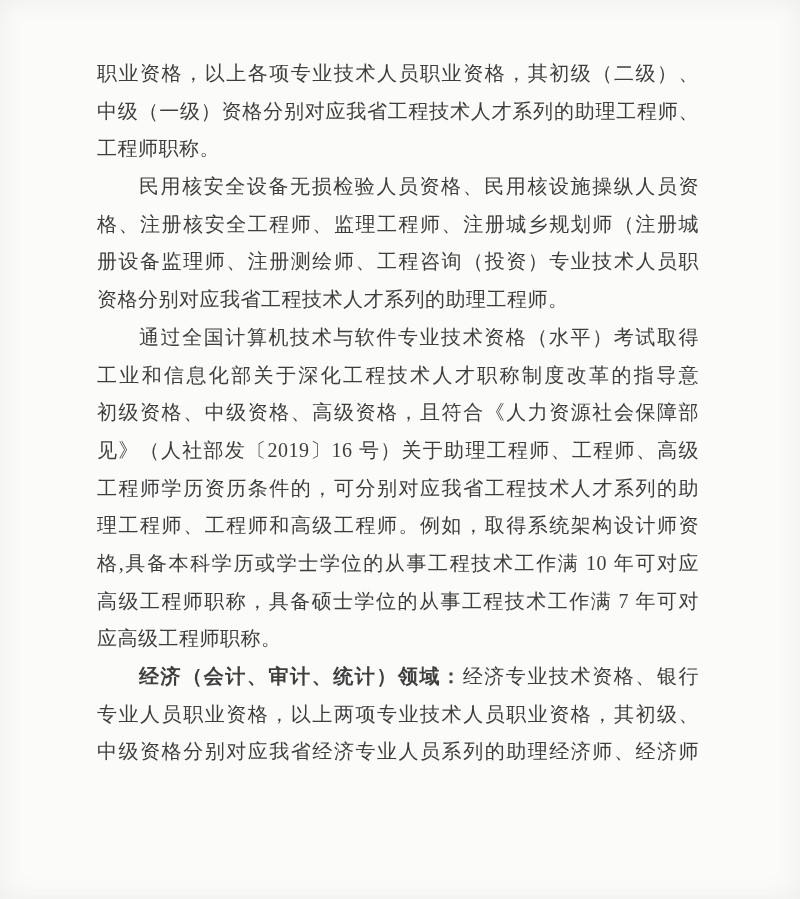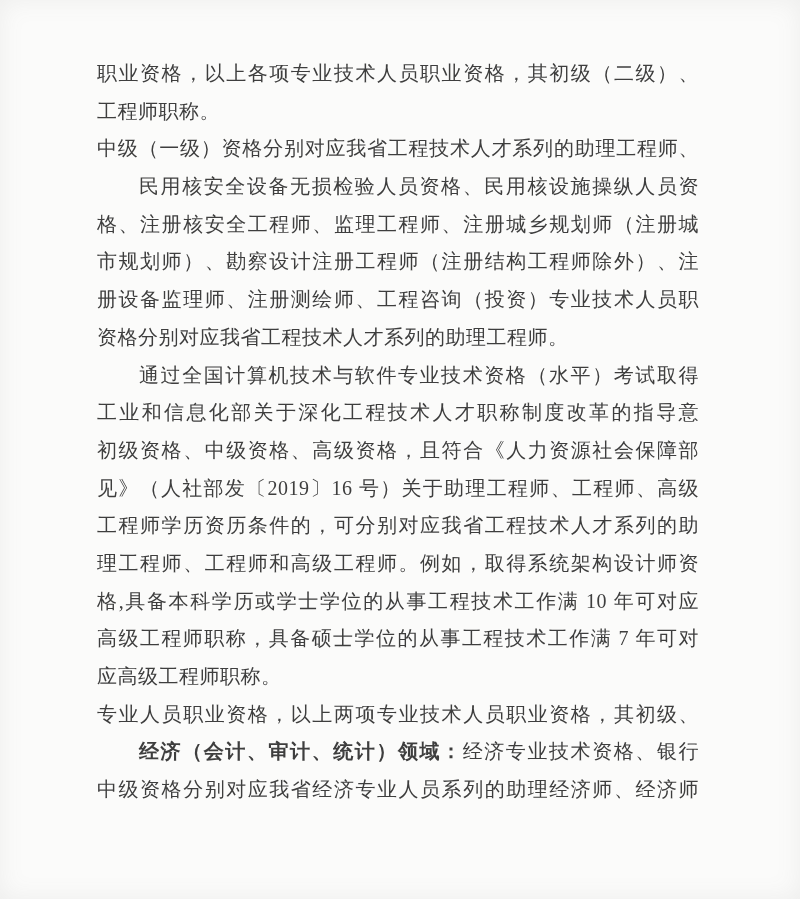--- a/index.html
+++ b/index.html
@@ -62,34 +62,33 @@
     color: var(--ink, #3e3e3e);
     letter-spacing: 2px;
   }
 </style>
 </head>
 <body style="--paper: #fbfbfa; --ink: #3e3e3e;">
 
 <div class="page">
   <div class="doc">
       <div class="line">职业资格，以上各项专业技术人员职业资格，其初级（二级）、</div>
+      <div class="line">中级（一级）资格分别对应我省工程技术人才系列的助理工程师、</div>
       <div class="line end">工程师职称。</div>
-      <div class="line">中级（一级）资格分别对应我省工程技术人才系列的助理工程师、</div>
       <div class="line indent">民用核安全设备无损检验人员资格、民用核设施操纵人员资</div>
       <div class="line">格、注册核安全工程师、监理工程师、注册城乡规划师（注册城</div>
-      <div class="line">市规划师）、勘察设计注册工程师（注册结构工程师除外）、注</div>
       <div class="line">册设备监理师、注册测绘师、工程咨询（投资）专业技术人员职</div>
       <div class="line end">资格分别对应我省工程技术人才系列的助理工程师。</div>
       <div class="line indent">通过全国计算机技术与软件专业技术资格（水平）考试取得</div>
       <div class="line">工业和信息化部关于深化工程技术人才职称制度改革的指导意</div>
       <div class="line">初级资格、中级资格、高级资格，且符合《人力资源社会保障部</div>
       <div class="line">见》（人社部发〔2019〕16 号）关于助理工程师、工程师、高级</div>
       <div class="line">工程师学历资历条件的，可分别对应我省工程技术人才系列的助</div>
       <div class="line">理工程师、工程师和高级工程师。例如，取得系统架构设计师资</div>
       <div class="line">格,具备本科学历或学士学位的从事工程技术工作满 10 年可对应</div>
       <div class="line">高级工程师职称，具备硕士学位的从事工程技术工作满 7 年可对</div>
       <div class="line end">应高级工程师职称。</div>
+      <div class="line indent"><span class="bold">经济（会计、审计、统计）领域：</span><span>经济专业技术资格、银行</span></div>
       <div class="line">专业人员职业资格，以上两项专业技术人员职业资格，其初级、</div>
-      <div class="line indent"><span class="bold">经济（会计、审计、统计）领域：</span><span>经济专业技术资格、银行</span></div>
       <div class="line">中级资格分别对应我省经济专业人员系列的助理经济师、经济师</div>
     </div>
   <div class="footer">— 20 —</div>
 </div>
 
 </body></html>

